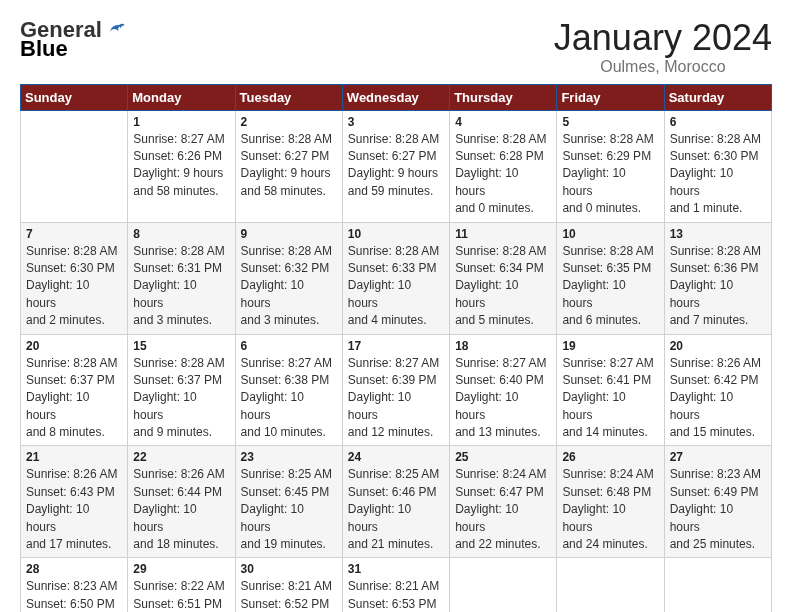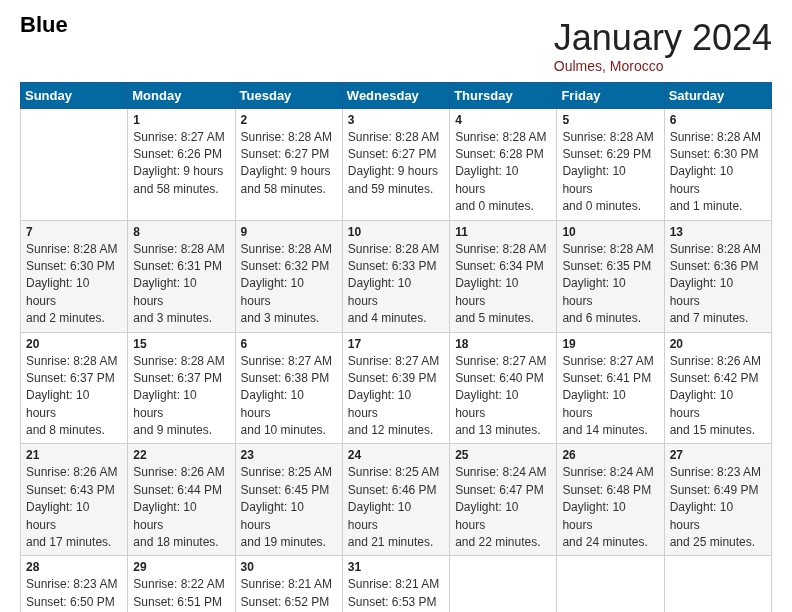--- a/index.html
+++ b/index.html
@@ -41,31 +41,31 @@
       text-align: right;
       margin-left: 24px;
     }
     .month-title {
       font-size: 36px;
       font-weight: normal;
       color: #222;
       line-height: 1.1;
     }
     .location {
-      font-size: 14px;
-      color: #7f1d1d;
-      text-align: left;
+      font-size: 16px;
+      color: #737373;
+      text-align: center;
     }
     table {
       width: 100%;
       border-collapse: collapse;
       table-layout: fixed;
     }
     thead th {
-      background-color: #0369a1;
+      background-color: #7f1d1d;
       color: #fff;
       font-size: 13px;
       font-weight: bold;
       padding: 5px 4px;
       text-align: left;
       border: 1px solid #1a5a9a;
     }
     tbody td {
       border: 1px solid #d0d0d0;
       vertical-align: top;
@@ -95,20 +95,27 @@
       background-color: #f9f9f9;
     }
   </style>
 </head>
 <body>
 
 <div class="page">
   <div class="header">
     <div class="logo">
       <div style="display:flex; flex-direction:column; align-items:flex-start;">
+        <div style="display:flex; align-items:center;">
+          <span class="logo-text logo-general">General</span>
+          <svg class="logo-bird" viewBox="0 0 30 30">
+            <path d="M8,18 Q12,8 22,10 Q18,14 20,18 Q14,12 8,18Z" fill="#2a6db5"></path>
+            <path d="M20,10 Q26,6 28,10 Q24,10 22,14Z" fill="#2a6db5"></path>
+          </svg>
+        </div>
         <span class="logo-text logo-blue" style="margin-top:-4px;">Blue</span>
       </div>
     </div>
     <div class="title-block">
       <div class="month-title">January 2024</div>
       <div class="location">Oulmes, Morocco</div>
     </div>
   </div>
 
   <table>

